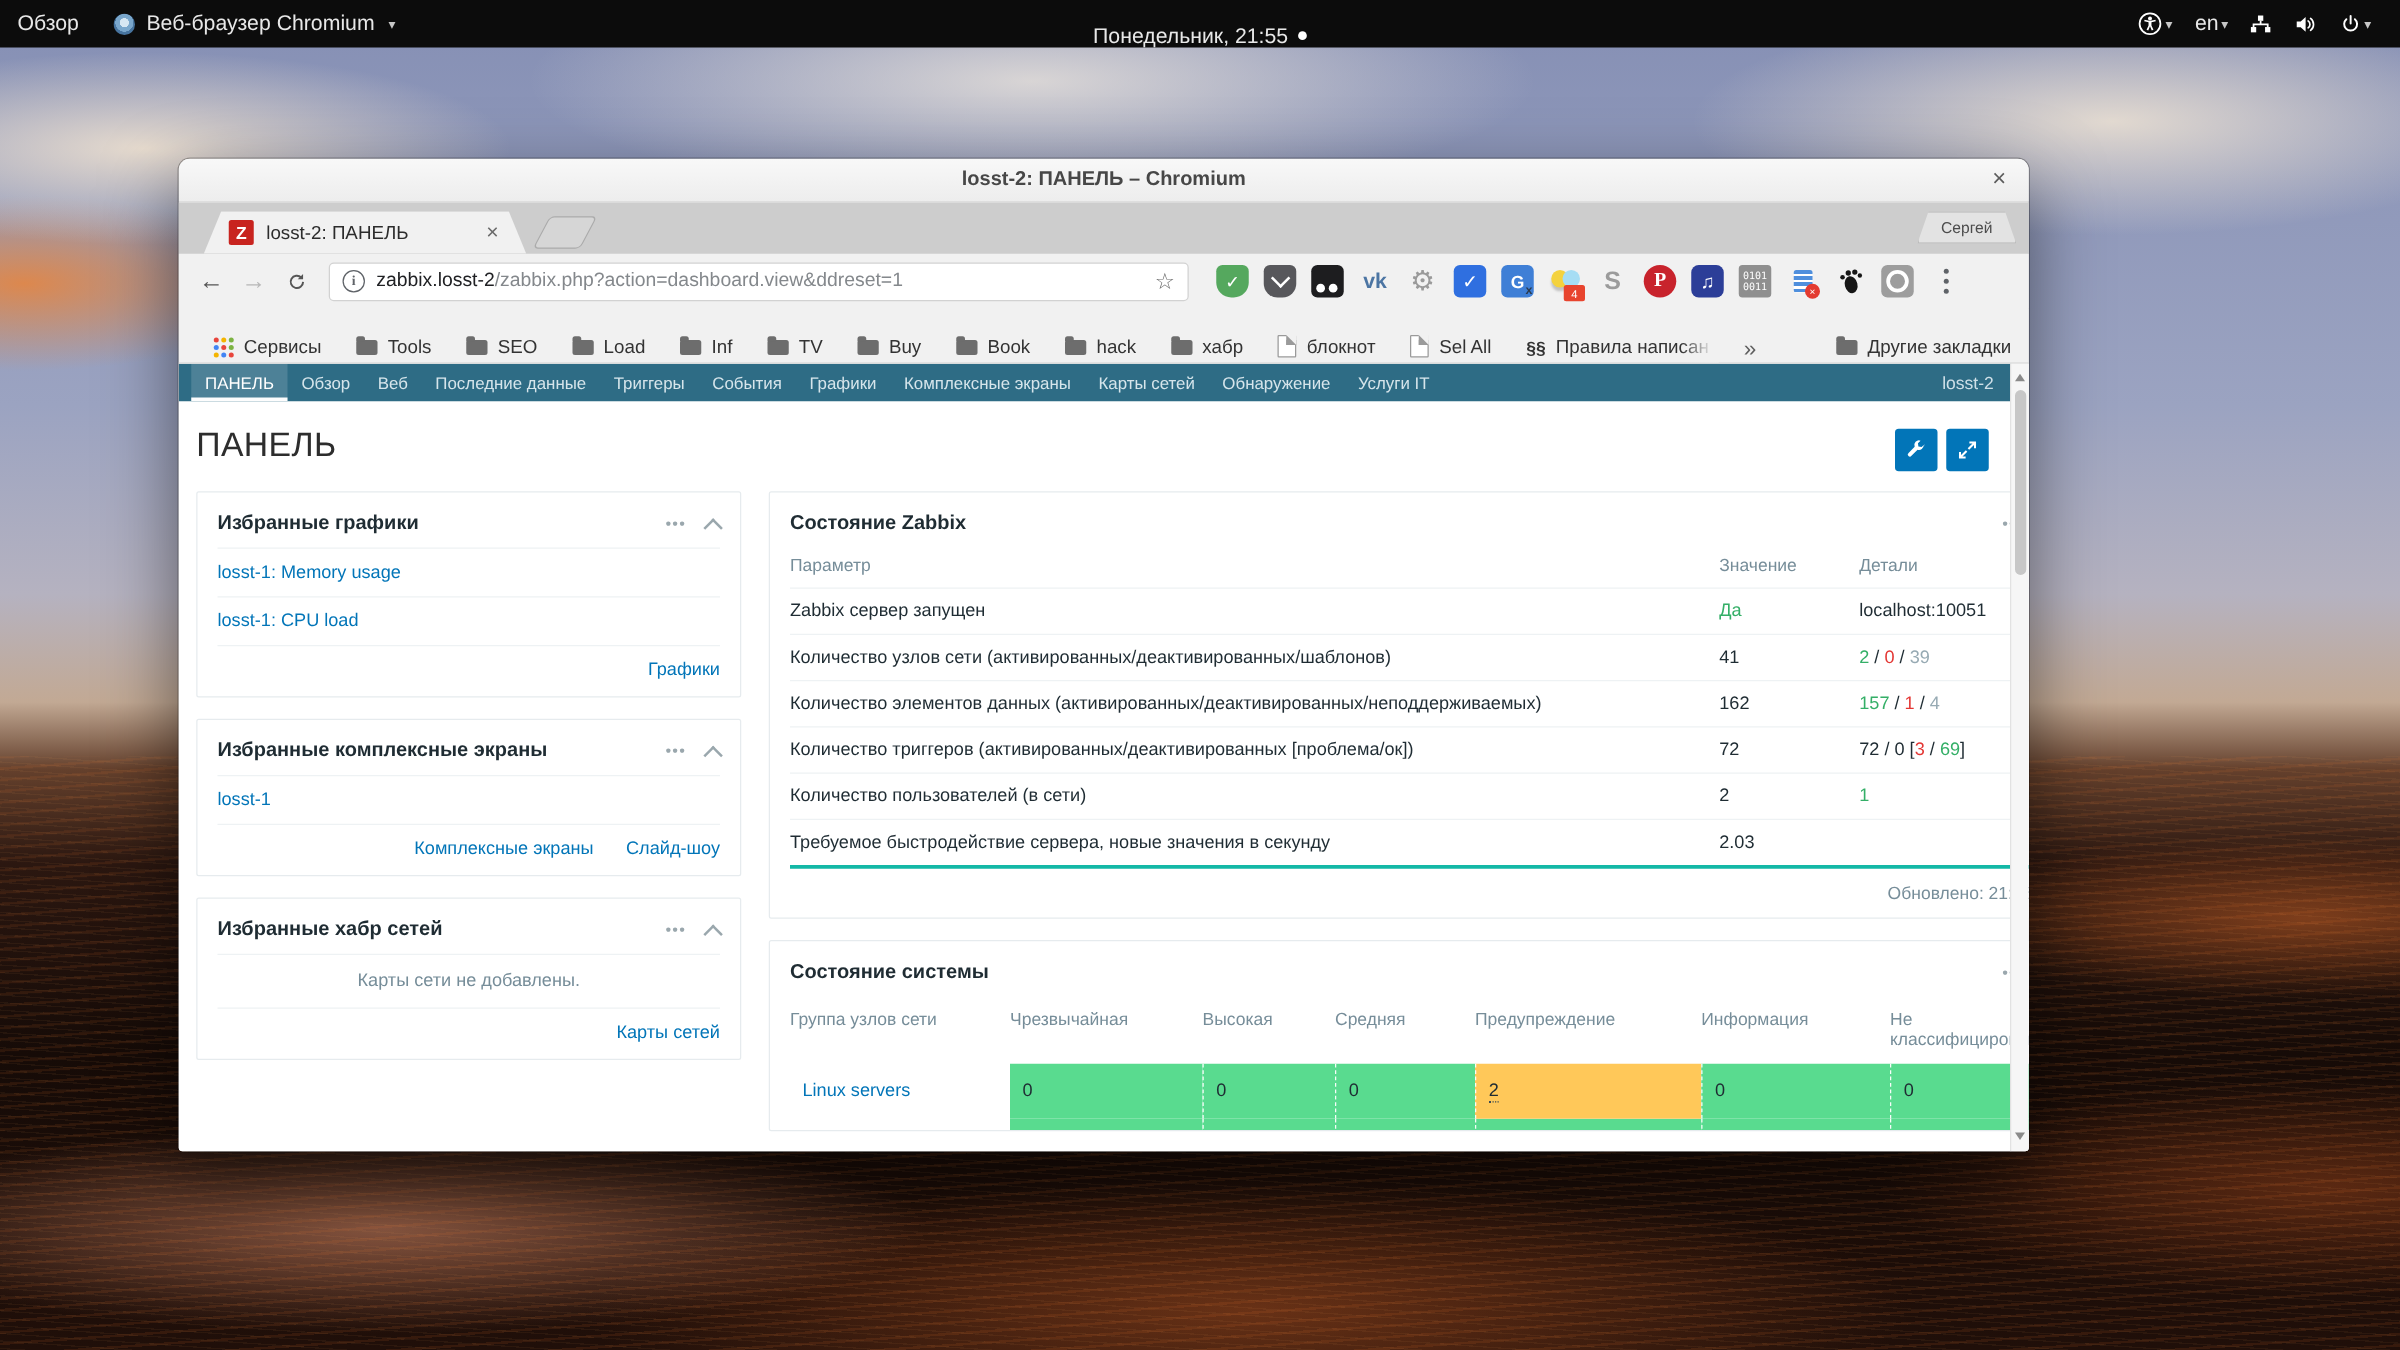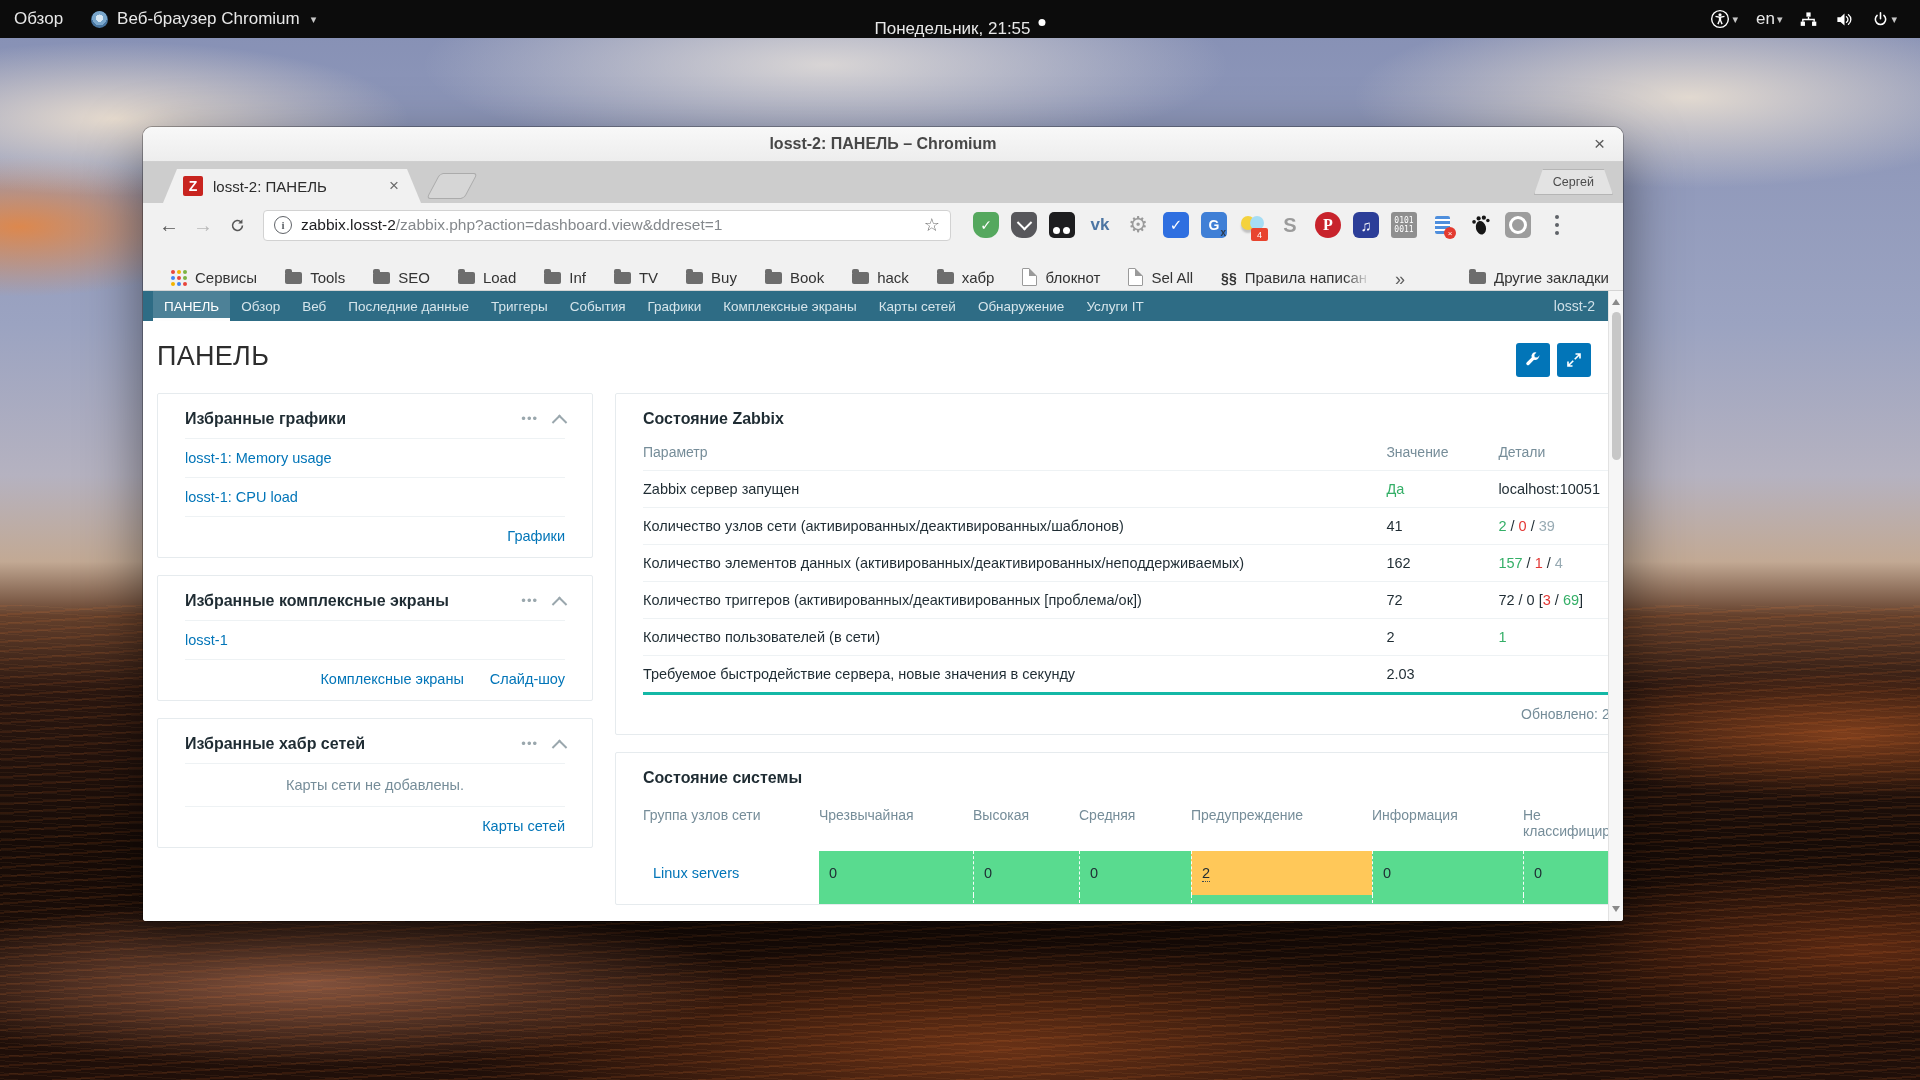--- a/index.html
+++ b/index.html
@@ -19,21 +19,21 @@
     radial-gradient(ellipse 480px 130px at 88% 9%, rgba(247,234,214,.8), transparent 70%),
     radial-gradient(ellipse 300px 100px at 1% 21%, rgba(233,132,58,.85), transparent 70%),
     linear-gradient(#858fb4 0%, #9ba3c1 30%, #b5b2c0 44%, #c2a994 52%, #64402c 57%, #2b1710 64%, #160b07 78%, #200f09 100%);}
   .sea-texture{position:absolute;left:0;right:0;top:56%;bottom:0;
     background:repeating-linear-gradient(176deg, rgba(255,128,48,.10) 0 2px, transparent 2px 9px),
                repeating-linear-gradient(184deg, rgba(255,170,90,.06) 0 1px, transparent 1px 6px);}
   
   .topbar{position:absolute;left:0;top:0;width:100%;height:38px;background:#0c0c0c;
     color:#e8e8e8;display:flex;align-items:center;font-size:17px;z-index:40;}
   .tb-item{padding:0 14px;height:100%;display:flex;align-items:center;gap:9px;cursor:default;}
-  .tb-center{position:absolute;left:50%;transform:translateX(-50%);display:flex;gap:8px;margin-top:19px;}
+  .tb-center{position:absolute;left:50%;transform:translateX(-50%);display:flex;align-items:center;gap:8px;margin-top:19px;}
   .tb-right{margin-left:auto;display:flex;align-items:center;padding-right:14px;}
   .caret{font-size:11px;opacity:.85;margin-left:2px;}
   .chromium-dot{width:17px;height:17px;border-radius:50%;
     background:radial-gradient(circle at 50% 42%, #d7e7f3 0 27%, #7aa7cc 29% 55%, #47749f 56% 100%);}
   .notif-dot{width:7px;height:7px;border-radius:50%;background:#fff;}
   .tb-icn{display:flex;align-items:center;justify-content:center;padding:0 9px;height:100%;}
   
   .window{position:absolute;left:143px;top:127px;width:1480px;height:794px;
     border-radius:9px 9px 3px 3px;background:#f1f1f1;display:flex;flex-direction:column;
     box-shadow:0 22px 60px rgba(0,0,0,.5), 0 0 0 1px rgba(0,0,0,.28);z-index:20;}
@@ -142,21 +142,21 @@
   .zhost{margin-left:auto;margin-right:14px;color:#cfe0e8;font-size:14px;display:flex;align-items:center;}
   .zcontent{padding:12px 18px 0 14px;margin-right:14px;}
   .zhead{display:flex;align-items:flex-start;justify-content:space-between;margin:8px 0 16px;}
   .zhead h1{font-size:27px;font-weight:400;color:#2d2d2d;margin:0;letter-spacing:.3px;}
   .zbtns{display:flex;gap:7px;margin-top:2px;}
   .zbtn{width:34px;height:34px;background:var(--link);border-radius:3px;display:flex;
     align-items:center;justify-content:center;}
   .zcols{display:flex;gap:22px;align-items:flex-start;}
   .zleft{flex:0 0 436px;display:flex;flex-direction:column;gap:17px;}
   .zright{flex:1;margin-right:56px;display:flex;flex-direction:column;gap:17px;}
-  .widget{border:1px solid #e6ebee;background:#fff;padding:8px 27px 0;border-radius:2px;}
+  .widget{border:1px solid #e6ebee;background:#fff;padding:8px 16px 0;border-radius:2px;}
   .whead{display:flex;align-items:center;justify-content:space-between;padding:8px 0 10px;}
   .wt{font-size:16px;font-weight:bold;color:var(--dark);}
   .wctl{display:flex;gap:16px;align-items:center;}
   .wdots{color:#9aa7ad;font-size:13px;letter-spacing:1px;line-height:8px;}
   .wchev{width:9px;height:9px;border-right:2px solid #9aa7ad;border-bottom:2px solid #9aa7ad;
     transform:rotate(-135deg) translate(-2px,-2px);}
   .wrow{padding:11px 0;border-top:1px solid #eef2f4;font-size:14.5px;}
   .wfootrow{padding:11px 0;border-top:1px solid #eef2f4;display:flex;justify-content:flex-end;
     gap:26px;font-size:14.5px;margin-bottom:2px;}
   .lnk{color:var(--link);cursor:pointer;}

